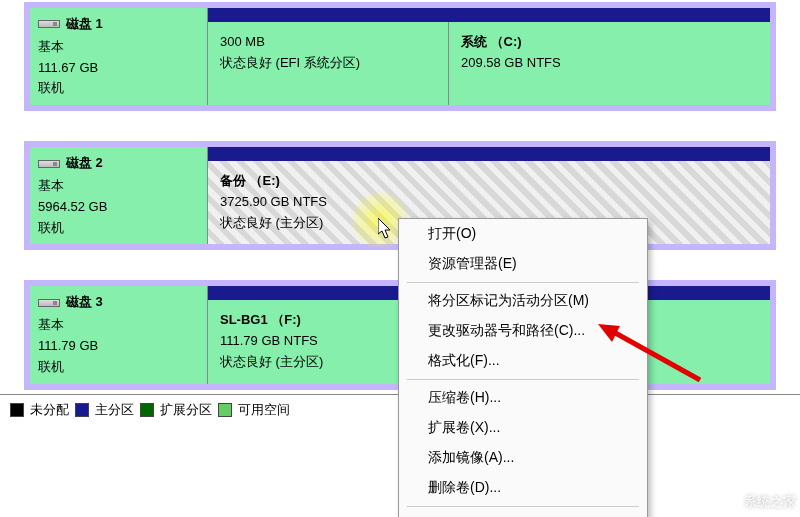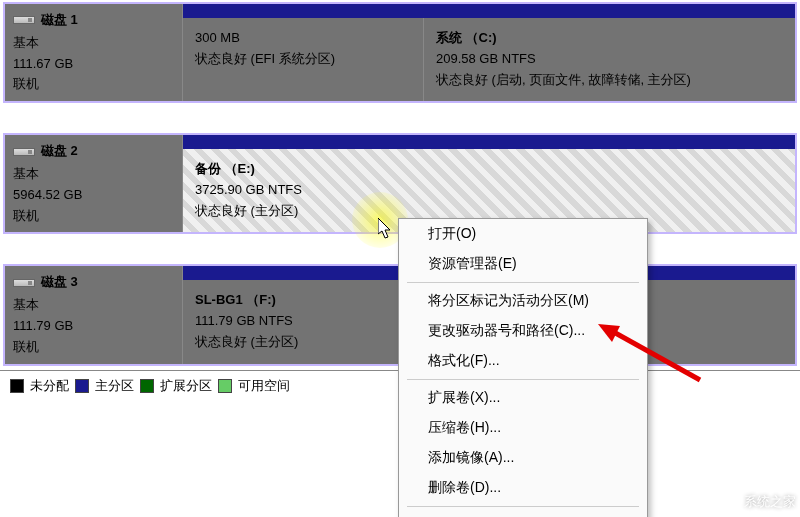--- a/index.html
+++ b/index.html
@@ -1,18 +1,18 @@
 <!DOCTYPE html>
 <html><head>
 <meta charset="utf-8">
 <style>
 * { margin: 0; padding: 0; box-sizing: border-box; font-family: 'Microsoft YaHei', 'Segoe UI', sans-serif; }
 body { background: #fff; width: 800px; height: 517px; overflow: hidden; position: relative; }
 
-.disk-container { border: 2px solid #c4b5fd; margin: 2px 3px; display: flex; background: #737373; }
+.disk-container { border: 6px solid #c4b5fd; margin: 2px 24px; display: flex; background: #86efac; }
 .disk-info { width: 178px; padding: 6px 8px; border-right: 1px solid #888; font-size: 13px; line-height: 1.6; }
 .disk-title { font-weight: bold; margin-bottom: 2px; display: flex; align-items: center; gap: 6px; }
 .disk-icon { display: inline-block; width: 22px; height: 8px; border: 1px solid #666; background: linear-gradient(#ddd,#bbb); position: relative; }
 .disk-icon::after { content:''; position:absolute; right:2px; top:1px; width:4px; height:4px; background:#888; }
 
 .partitions { flex: 1; display: flex; flex-direction: column; }
 .blue-bar { height: 14px; background: #1a1a8f; }
 .part-row { display: flex; flex: 1; }
 .partition { border-left: 1px solid #888; padding: 10px 12px; font-size: 13px; line-height: 1.6; flex: 1; position: relative; }
 .partition:first-child { border-left: none; }
@@ -63,21 +63,20 @@
     <div class="blue-bar"></div>
     <div class="part-row">
       <div class="partition small">
         <div class="part-title"></div>
         <div>300 MB</div>
         <div>状态良好 (EFI 系统分区)</div>
       </div>
       <div class="partition">
         <div class="part-title">系统 （C:)</div>
         <div>209.58 GB NTFS</div>
-        <div>状态良好 (启动, 页面文件, 故障转储, 主分区)</div>
       </div>
     </div>
   </div>
 </div>
 
 <div class="disk-container" style="margin-top:30px">
   <div class="disk-info">
     <div class="disk-title">
       <span class="disk-icon"></span>
       <span>磁盘 2</span>
@@ -139,22 +138,22 @@
 </div>
 
 <div class="context-menu">
   <div class="menu-item enabled">打开(O)</div>
   <div class="menu-item enabled">资源管理器(E)</div>
   <div class="menu-sep"></div>
   <div class="menu-item disabled">将分区标记为活动分区(M)</div>
   <div class="menu-item enabled">更改驱动器号和路径(C)...</div>
   <div class="menu-item enabled">格式化(F)...</div>
   <div class="menu-sep"></div>
+  <div class="menu-item enabled">压缩卷(H)...</div>
   <div class="menu-item disabled">扩展卷(X)...</div>
-  <div class="menu-item enabled">压缩卷(H)...</div>
   <div class="menu-item disabled">添加镜像(A)...</div>
   <div class="menu-item enabled">删除卷(D)...</div>
   <div class="menu-sep"></div>
   <div class="menu-item enabled">属性(P)</div>
 </div>
 
 <div class="red-arrow">
   <svg viewBox="0 0 120 70">
     <line x1="110" y1="60" x2="20" y2="10" stroke="#e30000" stroke-width="5"></line>
     <polygon points="8,4 30,6 22,22" fill="#e30000"></polygon>

